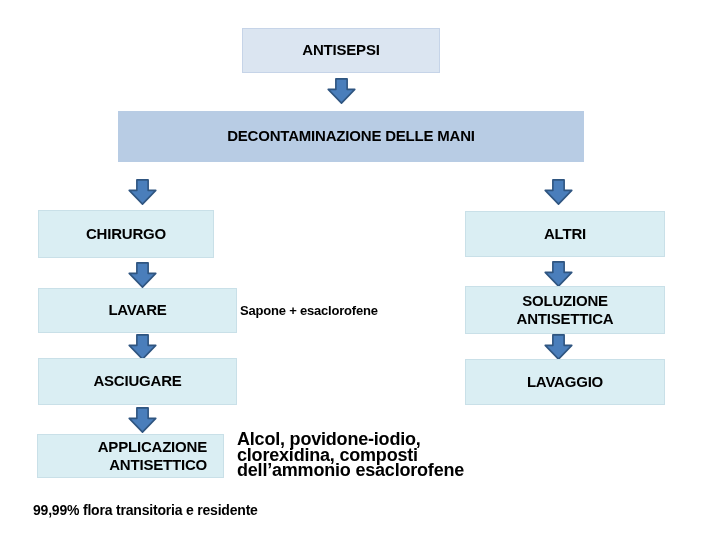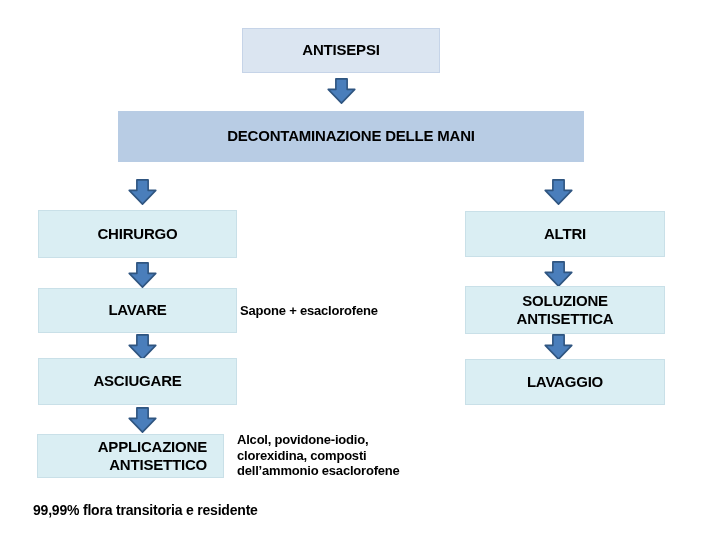--- a/index.html
+++ b/index.html
@@ -34,21 +34,21 @@
     letter-spacing: -0.2px;
     line-height: 1.22;
     box-sizing: border-box;
   }
   .node-light  { background: var(--box-light);  border: 1px solid rgba(150,185,200,0.25); }
   .node-medium { background: var(--box-medium); }
   .node-header { background: var(--box-header); border: 1px solid rgba(160,180,215,0.35); }
 
   .n-antisepsi        { left: 242px; top: 28px;  width: 198px; height: 45px; justify-content: center; }
   .n-decontaminazione { left: 118px; top: 111px; width: 466px; height: 51px; text-align: right; }
-  .n-chirurgo         { left: 38px;  top: 210px; width: 199px; height: 48px; }
+  .n-chirurgo         { left: 38px;  top: 210px; width: 176px; height: 48px; }
   .n-altri            { left: 465px; top: 211px; width: 200px; height: 46px; }
   .n-lavare           { left: 38px;  top: 288px; width: 199px; height: 45px; }
   .n-soluzione        { left: 465px; top: 286px; width: 200px; height: 48px; padding: 16px 22px; }
   .n-asciugare        { left: 38px;  top: 358px; width: 199px; height: 47px; }
   .n-lavaggio         { left: 465px; top: 359px; width: 200px; height: 46px; }
   .n-applicazione     { left: 37px;  top: 434px; width: 187px; height: 44px; padding: 0 16px; text-align: right; }
 
   .arrow {
     position: absolute;
     width: 29px;
@@ -67,21 +67,21 @@
   .a-right-3 { left: 544px; top: 333px; }
   .a-left-4  { left: 128px; top: 406px; }
 
   .annotation {
     position: absolute;
     font-weight: bold;
     color: var(--text);
     letter-spacing: -0.2px;
   }
   .ann-sapone { left: 240px; top: 303px; font-size: 13px; }
-  .ann-alcol  { left: 237px; top: 432px; font-size: 13px; line-height: 15.5px; }
+  .ann-alcol  { left: 237px; top: 432px; font-size: 18px; line-height: 15.5px; }
   .ann-flora  { left: 33px;  top: 502px; font-size: 14px; }
 </style>
 </head>
 <body>
 
 <div class="slide">
 
   <div class="node node-header n-antisepsi">
     <span>ANTISEPSI</span>
   </div>

